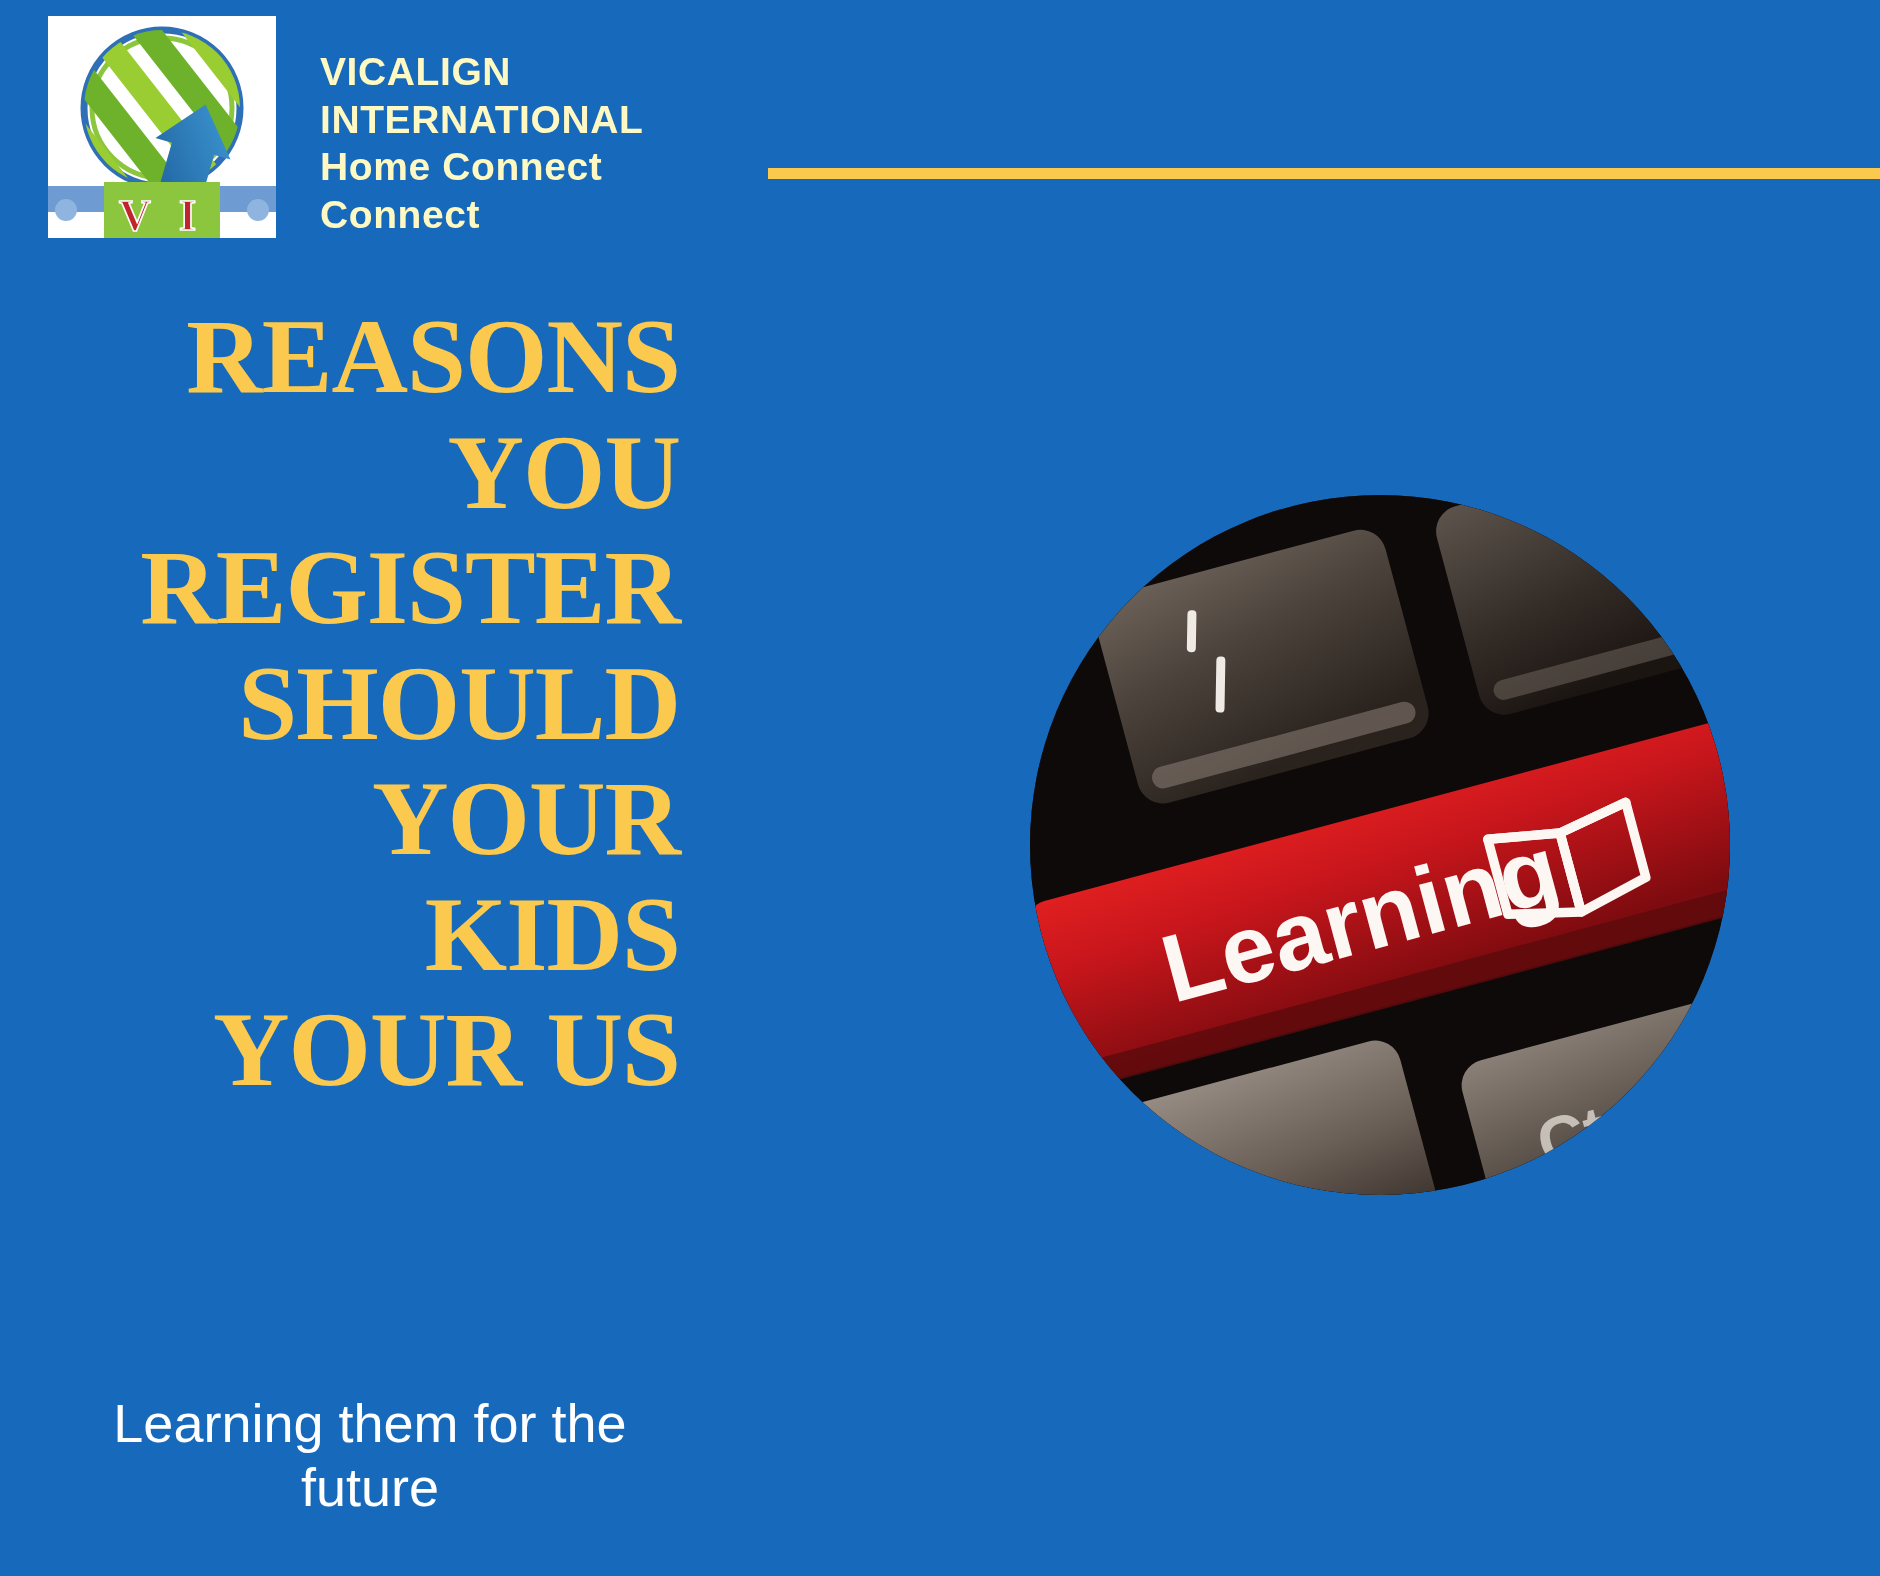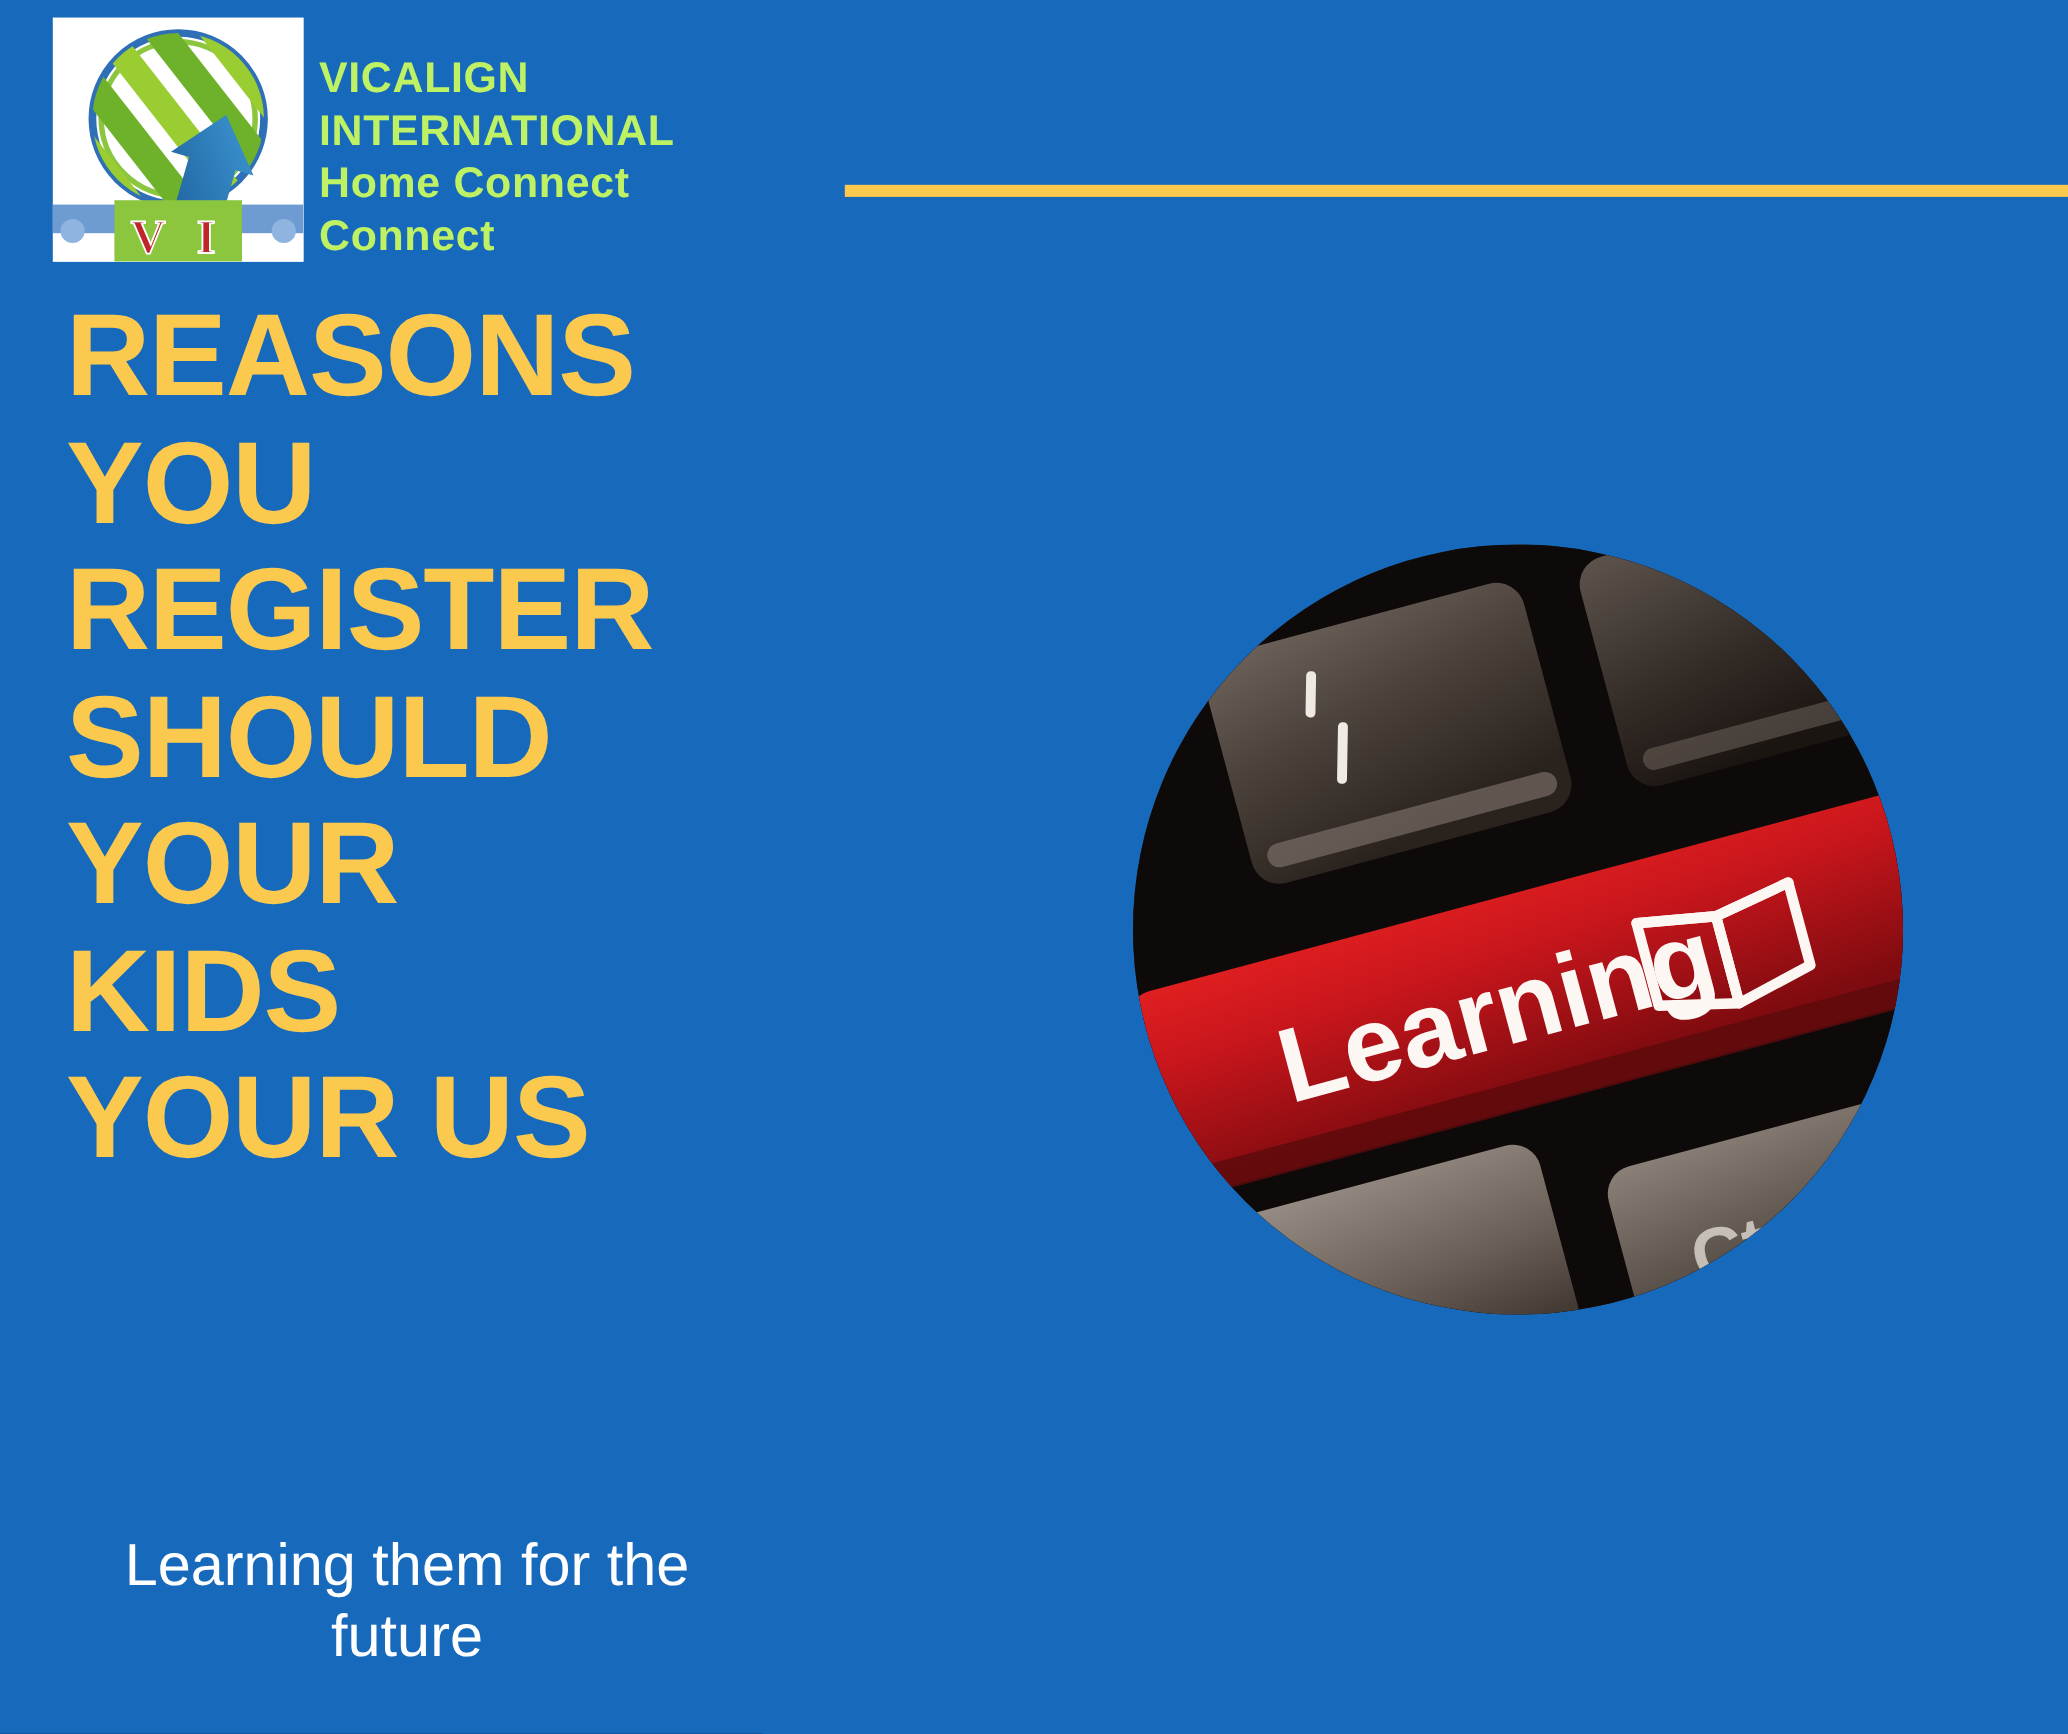--- a/index.html
+++ b/index.html
@@ -30,23 +30,23 @@
     width: 228px;
     height: 222px;
     background: #ffffff;
     position: relative;
     overflow: hidden;
     flex: 0 0 auto;
   }
   .logo-svg { display: block; width: 228px; height: 222px; }
 
   .brand-text {
-    margin-left: 14px;
+    margin-left: 44px;
     padding-top: 32px;
-    color: #bef264;
+    color: #fef9c3;
     line-height: 1.22;
   }
   .brand-line {
     font-size: 39px;
     letter-spacing: 0.6px;
   }
   .brand-line.caps { font-weight: 700; }
   .brand-line.sub  { font-weight: 700; }
 
   
@@ -56,28 +56,29 @@
     top: 168px;
     width: 1112px;
     height: 11px;
     background: #FBC94E;
   }
 
   
   .headline {
     position: absolute;
     left: 60px;
-    top: 266px;
+    top: 299px;
     width: 620px;
-    text-align: left;
+    text-align: right;
     color: #FBC94E;
     font-weight: 700;
     font-size: 106px;
     line-height: 1.09;
     letter-spacing: -1px;
+    font-family: Liberation Serif, serif;
   }
   .headline .hl-line { display: block; white-space: nowrap; }
 
   
   .tagline {
     position: absolute;
     left: 60px;
     top: 1392px;
     width: 620px;
     text-align: center;

